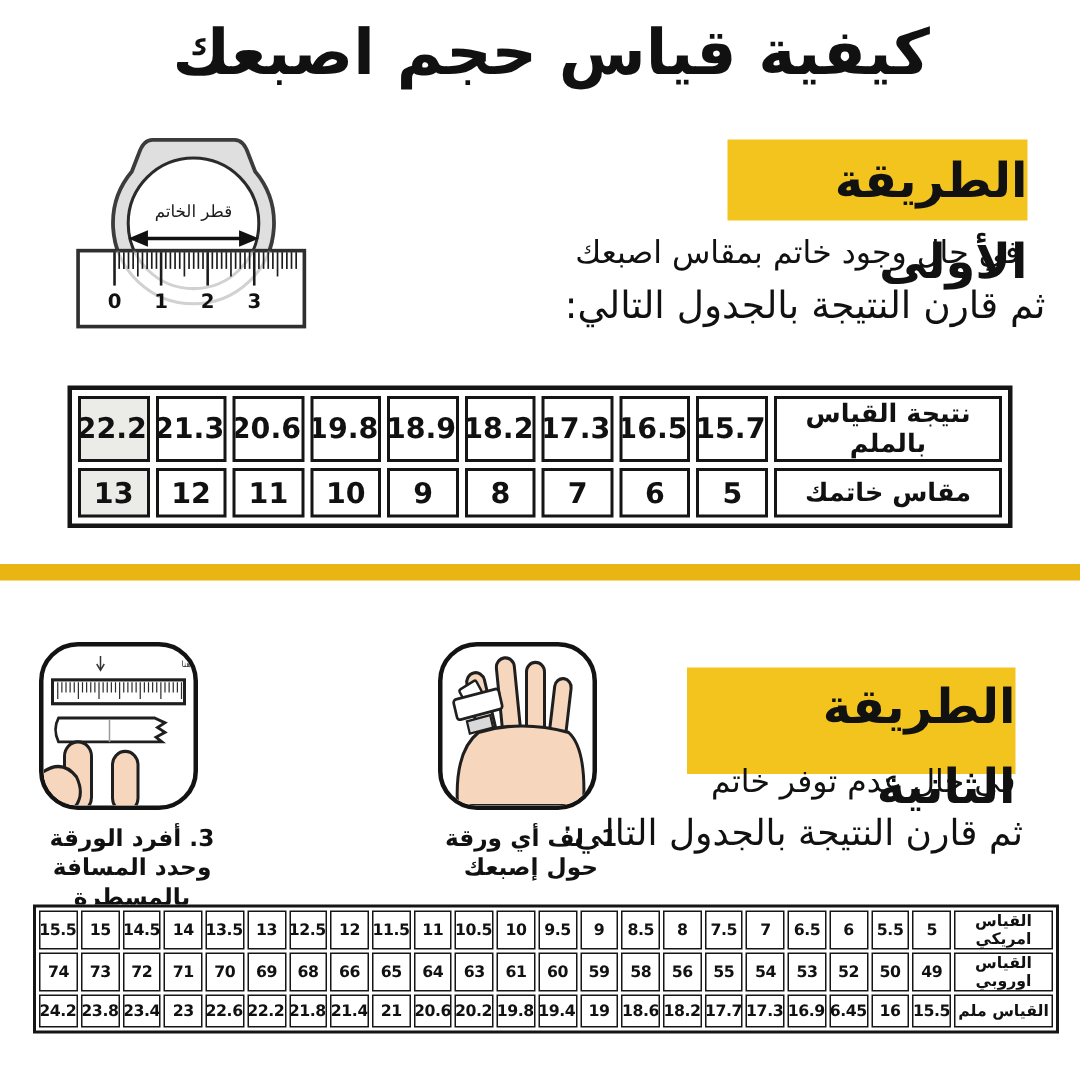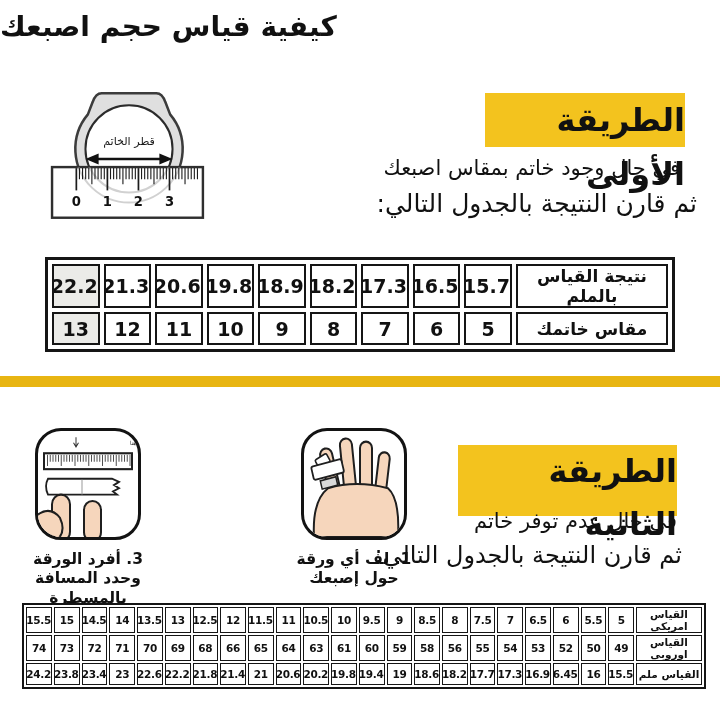--- a/index.html
+++ b/index.html
@@ -3,22 +3,22 @@
 <meta charset="utf-8">
 <style>
   html,body{margin:0;padding:0}
   body{
     width:720px;height:720px;position:relative;overflow:hidden;
     background:#fff;color:#111;
     font-family:"DejaVu Sans",sans-serif;
   }
   .abs{position:absolute}
 
-  #title{top:10px;left:0;width:620px;text-align:left;direction:rtl;
-    font-size:28px;font-weight:bold;letter-spacing:-1px}
+  #title{top:10px;left:0;width:620px;text-align:right;direction:rtl;
+    font-size:42px;font-weight:bold;letter-spacing:-1px}
 
   .yellow-heading{background:var(--accent,#F3C31E);direction:rtl;text-align:right;
     font-weight:bold;font-size:32px;color:#111}
   #m1-heading{top:93px;right:35px;width:200px;height:54px;line-height:54px}
   #m2-heading{top:445px;right:43px;width:219px;height:71px;line-height:53px}
 
   .rtl-line{direction:rtl;font-weight:normal;white-space:nowrap}
   #m1-line1{top:156px;right:40px;font-size:21px}
   #m1-line2{top:189px;right:23px;font-size:25px}
   #m2-line1{top:509px;right:43px;font-size:21px}
@@ -36,21 +36,21 @@
   #table2{left:22px;top:603px;width:684px;border-spacing:2.5px;border-width:2.5px}
   #table2 td{border-width:1.5px;height:20px;font-size:10.5px;letter-spacing:-0.3px}
   #table2 td.hdr{width:64px;font-size:10.5px;letter-spacing:0}
 
   #divider{top:376px;left:0;width:720px;height:11px;background:var(--divider,#E8B512)}
 
   #ring-illustration{top:88px;left:48px;width:162px;height:142px}
 
   #steps{top:428px;left:26px;width:390px;display:flex;flex-direction:row-reverse;
     justify-content:space-between}
-  .step{width:124px;display:flex;flex-direction:column;align-items:center}
+  .step{width:124px;display:flex;flex-direction:column;}
   .step-box{width:100px;height:106px;border:3.5px solid #131313;border-radius:26px;
     background:#fff;overflow:hidden}
   .step-box svg{display:block;width:100%;height:100%}
   .caption{margin-top:10px;font-size:15.5px;font-weight:bold;text-align:center;
     direction:rtl;line-height:1.25}
 
   .svgtxt{font-family:"DejaVu Sans",sans-serif}
 </style>
 </head>
 <body>

